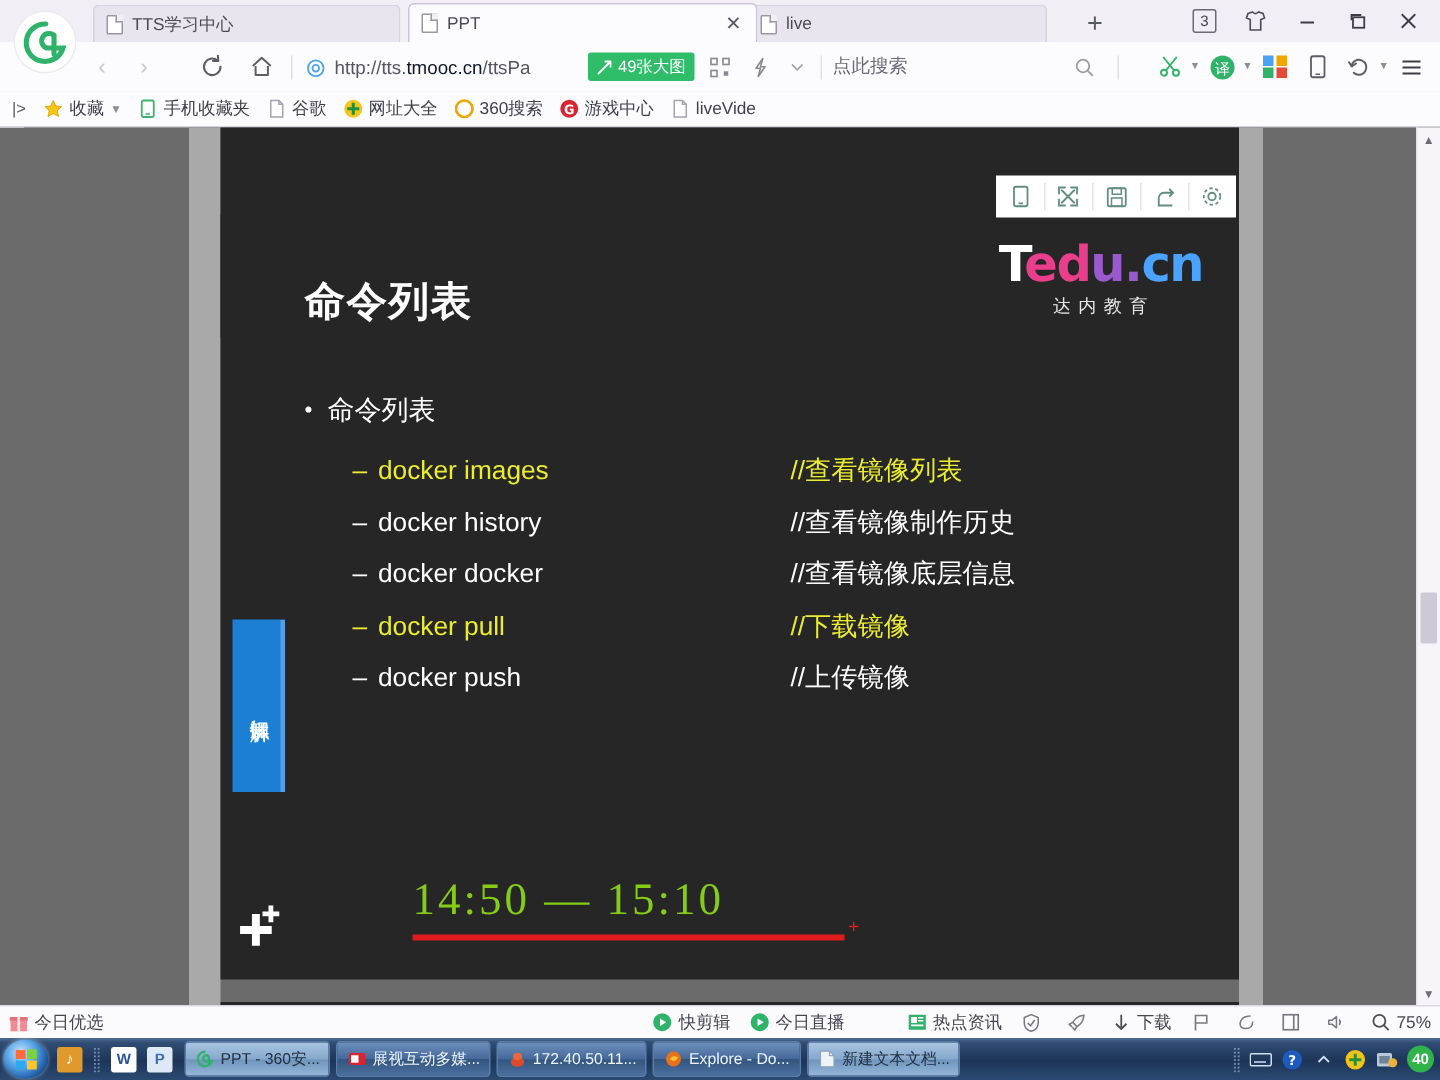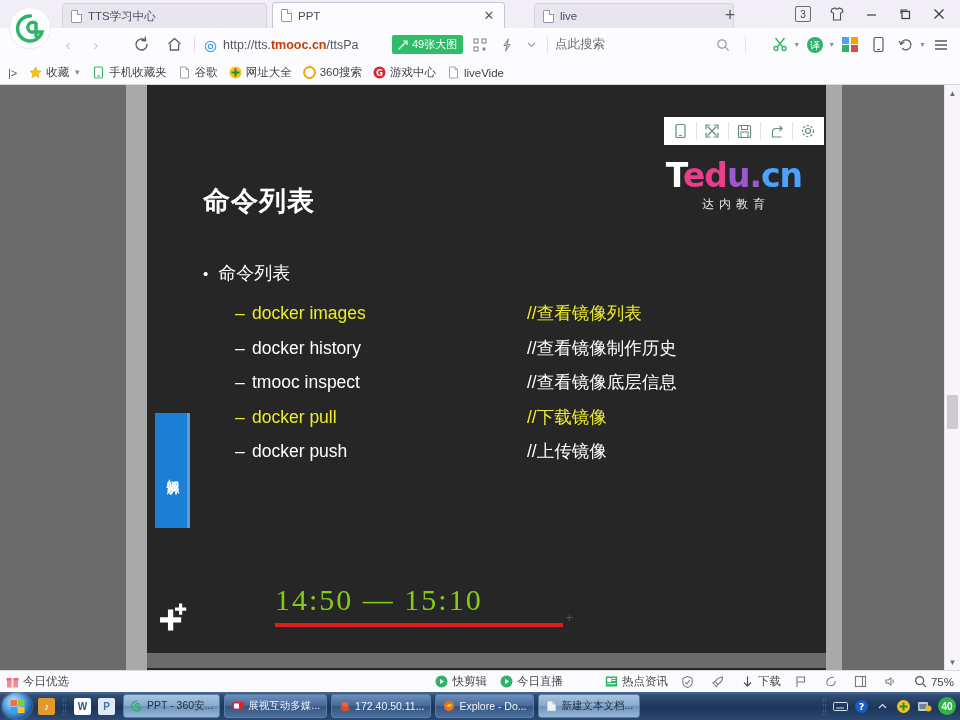--- a/index.html
+++ b/index.html
@@ -39,21 +39,21 @@
     background:#f1eff5;border-left:1px solid #9a96a5;border-bottom:1px solid #9a96a5;
   }
   .tab-label{white-space:nowrap;overflow:hidden;text-overflow:ellipsis;}
   .tab-close{
     margin-left:auto;width:14px;height:14px;flex:none;
     display:flex;align-items:center;justify-content:center;
     font-size:13px;color:#5a5a66;line-height:1;
   }
   .tab1{left:62px;width:205px;}
   .tab2{left:272px;width:233px;}
-  .tab3{left:534px;width:200px;}
+  .tab3{left:498px;width:200px;}
   .newtab{
     position:absolute;left:718px;top:4px;width:24px;height:22px;
     display:flex;align-items:center;justify-content:center;
     font-size:18px;color:#58585f;font-weight:300;
   }
   .win-right{position:absolute;right:4px;top:0;height:28px;display:flex;align-items:center;gap:0px;}
   .win-btn{width:34px;height:28px;display:flex;align-items:center;justify-content:center;color:#4e4e58;}
   .count-box{
     border:1px solid #6a6a74;border-radius:2px;font-size:10px;
     width:14px;height:14px;display:flex;align-items:center;justify-content:center;color:#44444d;
@@ -67,21 +67,21 @@
   .nav-ico{position:absolute;top:6px;height:21px;display:flex;align-items:center;justify-content:center;color:#6d6d77;}
   .back{left:58px;width:20px;color:#c8c6cf;font-size:15px;}
   .fwd{left:86px;width:20px;color:#c8c6cf;font-size:15px;}
   .reload{left:131px;width:20px;}
   .home{left:164px;width:20px;}
   .divider{position:absolute;top:9px;width:1px;height:16px;background:#e1dee8;}
 
   .urlwrap{position:absolute;left:204px;top:6px;height:22px;display:flex;align-items:center;}
   .url-sec{width:13px;height:13px;margin-right:6px;flex:none;}
   .url-txt{font-size:12.5px;color:#55555f;white-space:nowrap;}
-  .url-txt b{color:#c2410c;font-weight:700;}
+  .url-txt b{color:#0f172a;font-weight:400;}
   .badge-green{
     position:absolute;left:392px;top:7px;height:19px;background:#2fbd6a;
     border-radius:2px;color:#fff;font-size:11px;
     display:flex;align-items:center;padding:0 6px;gap:4px;
   }
   .tb-ico{position:absolute;top:6px;height:21px;display:flex;align-items:center;justify-content:center;color:#7a7a84;}
   .search-area{
     position:absolute;left:555px;top:6px;width:180px;height:21px;display:flex;align-items:center;
   }
   .search-ph{font-size:12.5px;color:#6b6b75;}
@@ -553,21 +553,21 @@
             <span class="cmd">docker images</span>
             <span class="note">//查看镜像列表</span>
           </div>
           <div class="cmdrow">
             <span class="dash">–</span>
             <span class="cmd">docker history</span>
             <span class="note">//查看镜像制作历史</span>
           </div>
           <div class="cmdrow">
             <span class="dash">–</span>
-            <span class="cmd">tmooc inspect</span>
+            <span class="cmd">docker docker</span>
             <span class="note">//查看镜像底层信息</span>
           </div>
           <div class="cmdrow hl">
             <span class="dash">–</span>
             <span class="cmd">docker pull</span>
             <span class="note">//下载镜像</span>
           </div>
           <div class="cmdrow">
             <span class="dash">–</span>
             <span class="cmd">docker push</span>

